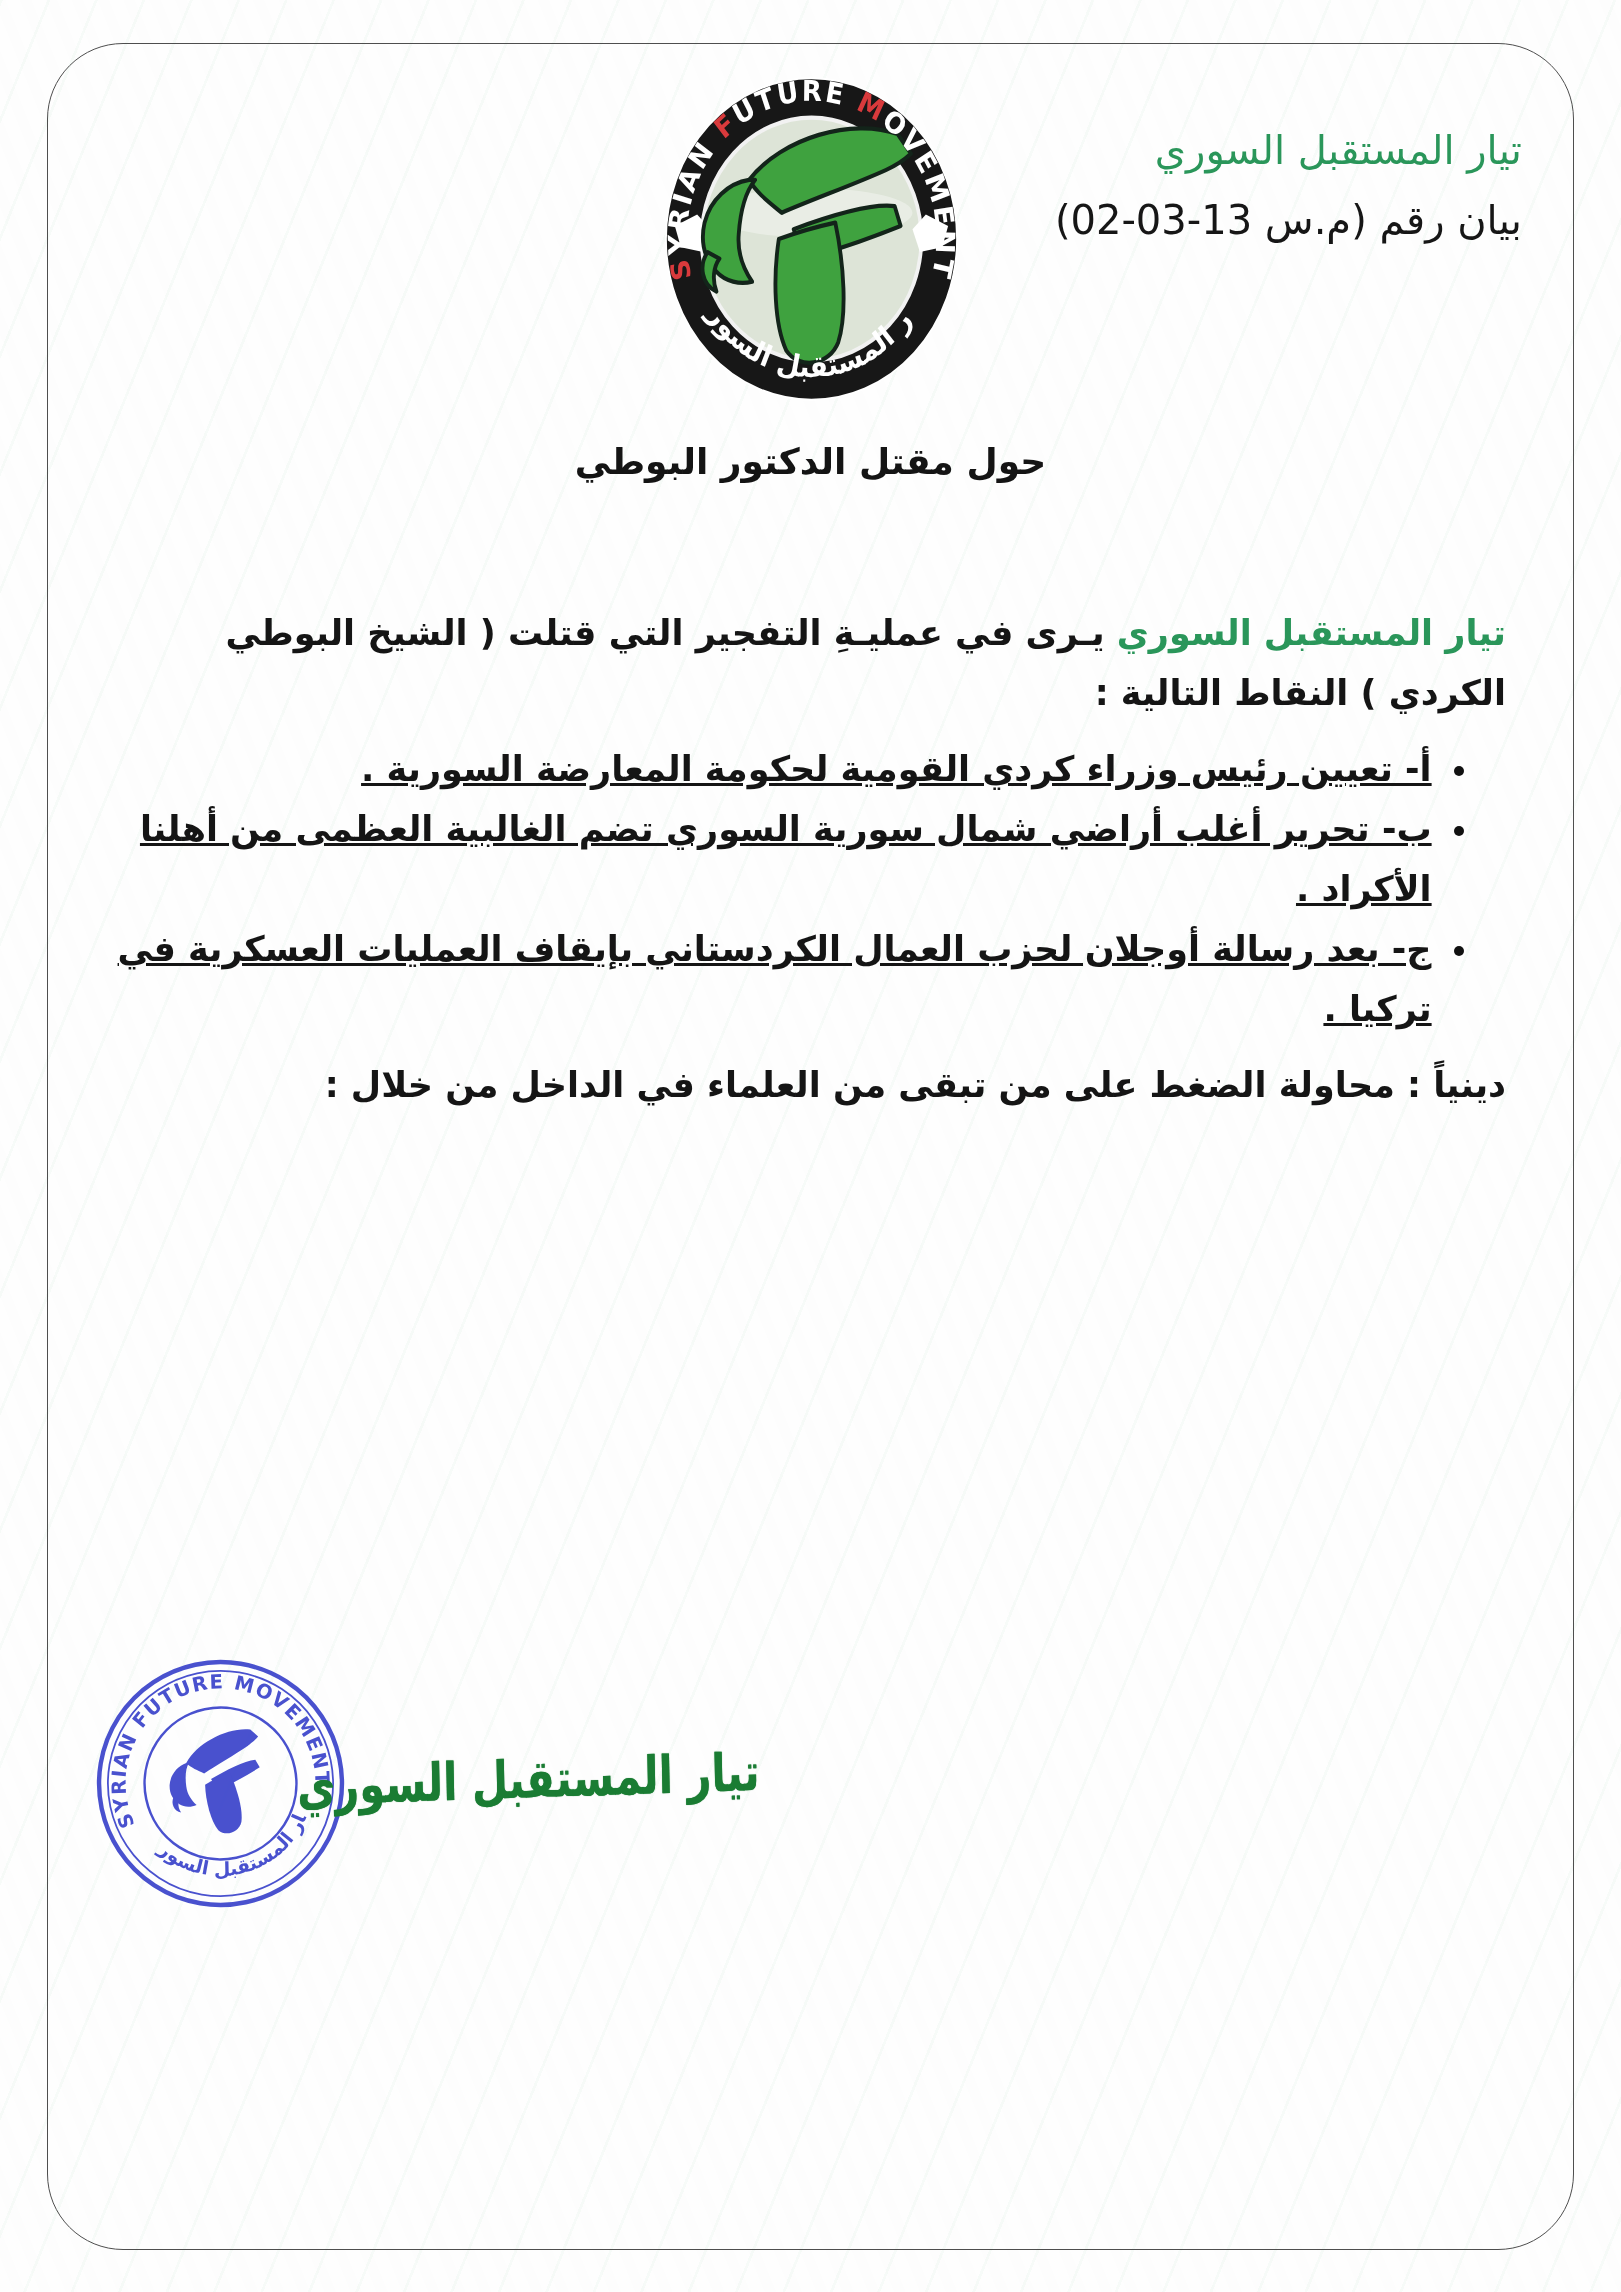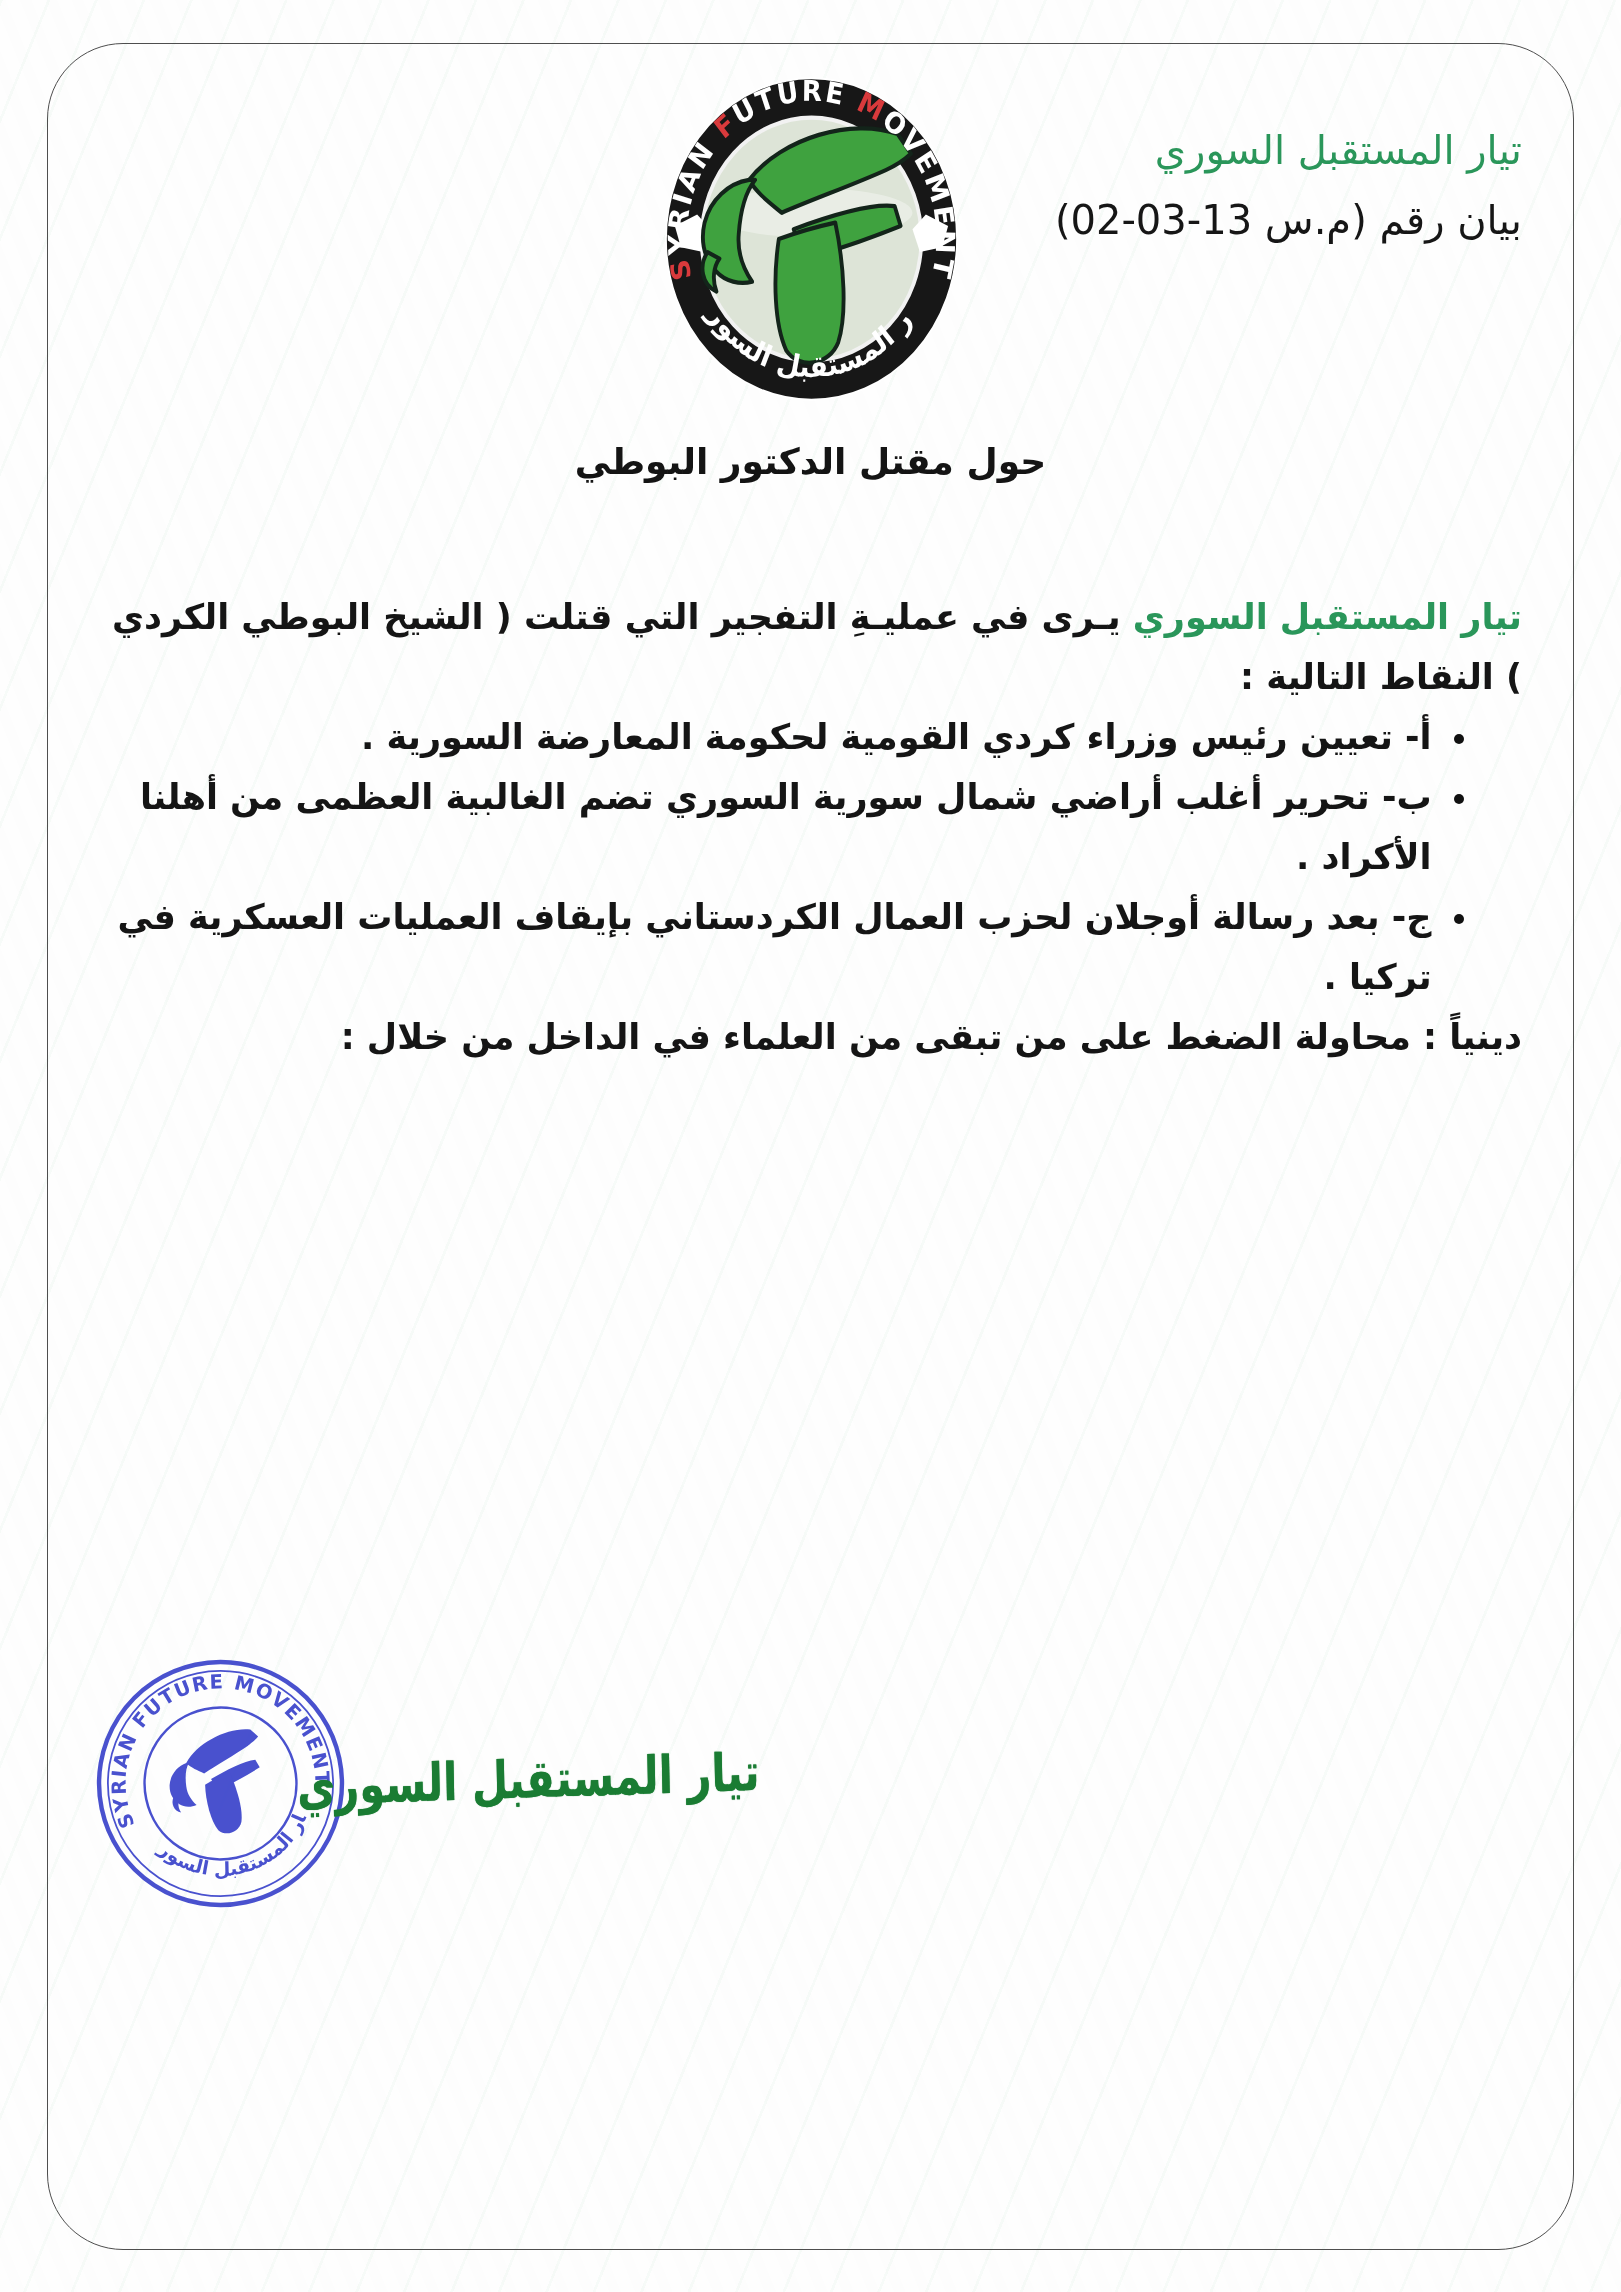--- a/index.html
+++ b/index.html
@@ -38,25 +38,25 @@
     position:absolute;top:441px;left:99px;right:99px;
     text-align:center;direction:rtl;
     font-size:36px;font-weight:700;color:#141414;
   }
   .body-block{
     position:absolute;top:587px;left:97px;right:99px;
     direction:rtl;text-align:right;
     font-size:35px;font-weight:700;color:#151515;
     line-height:60px;
   }
-  .body-block p{margin:0;}
+  .body-block p{margin:16px;}
   .green-inline{color:#2a965a;}
   .body-block ul{
     margin:0;padding:0 85px 0 0;
-    list-style:disc outside;direction:rtl;
+    list-style:disc outside;direction:rtl;text-decoration:underline;
   }
   .body-block li{padding-right:5.4px;}
   .body-block li::marker{color:#111;font-size:32px;}
   .stamp{
     position:absolute;left:94px;top:1657px;width:253px;height:253px;
     opacity:.92;
   }
   .signature{
     position:absolute;left:297px;top:1757px;
     direction:rtl;white-space:nowrap;

